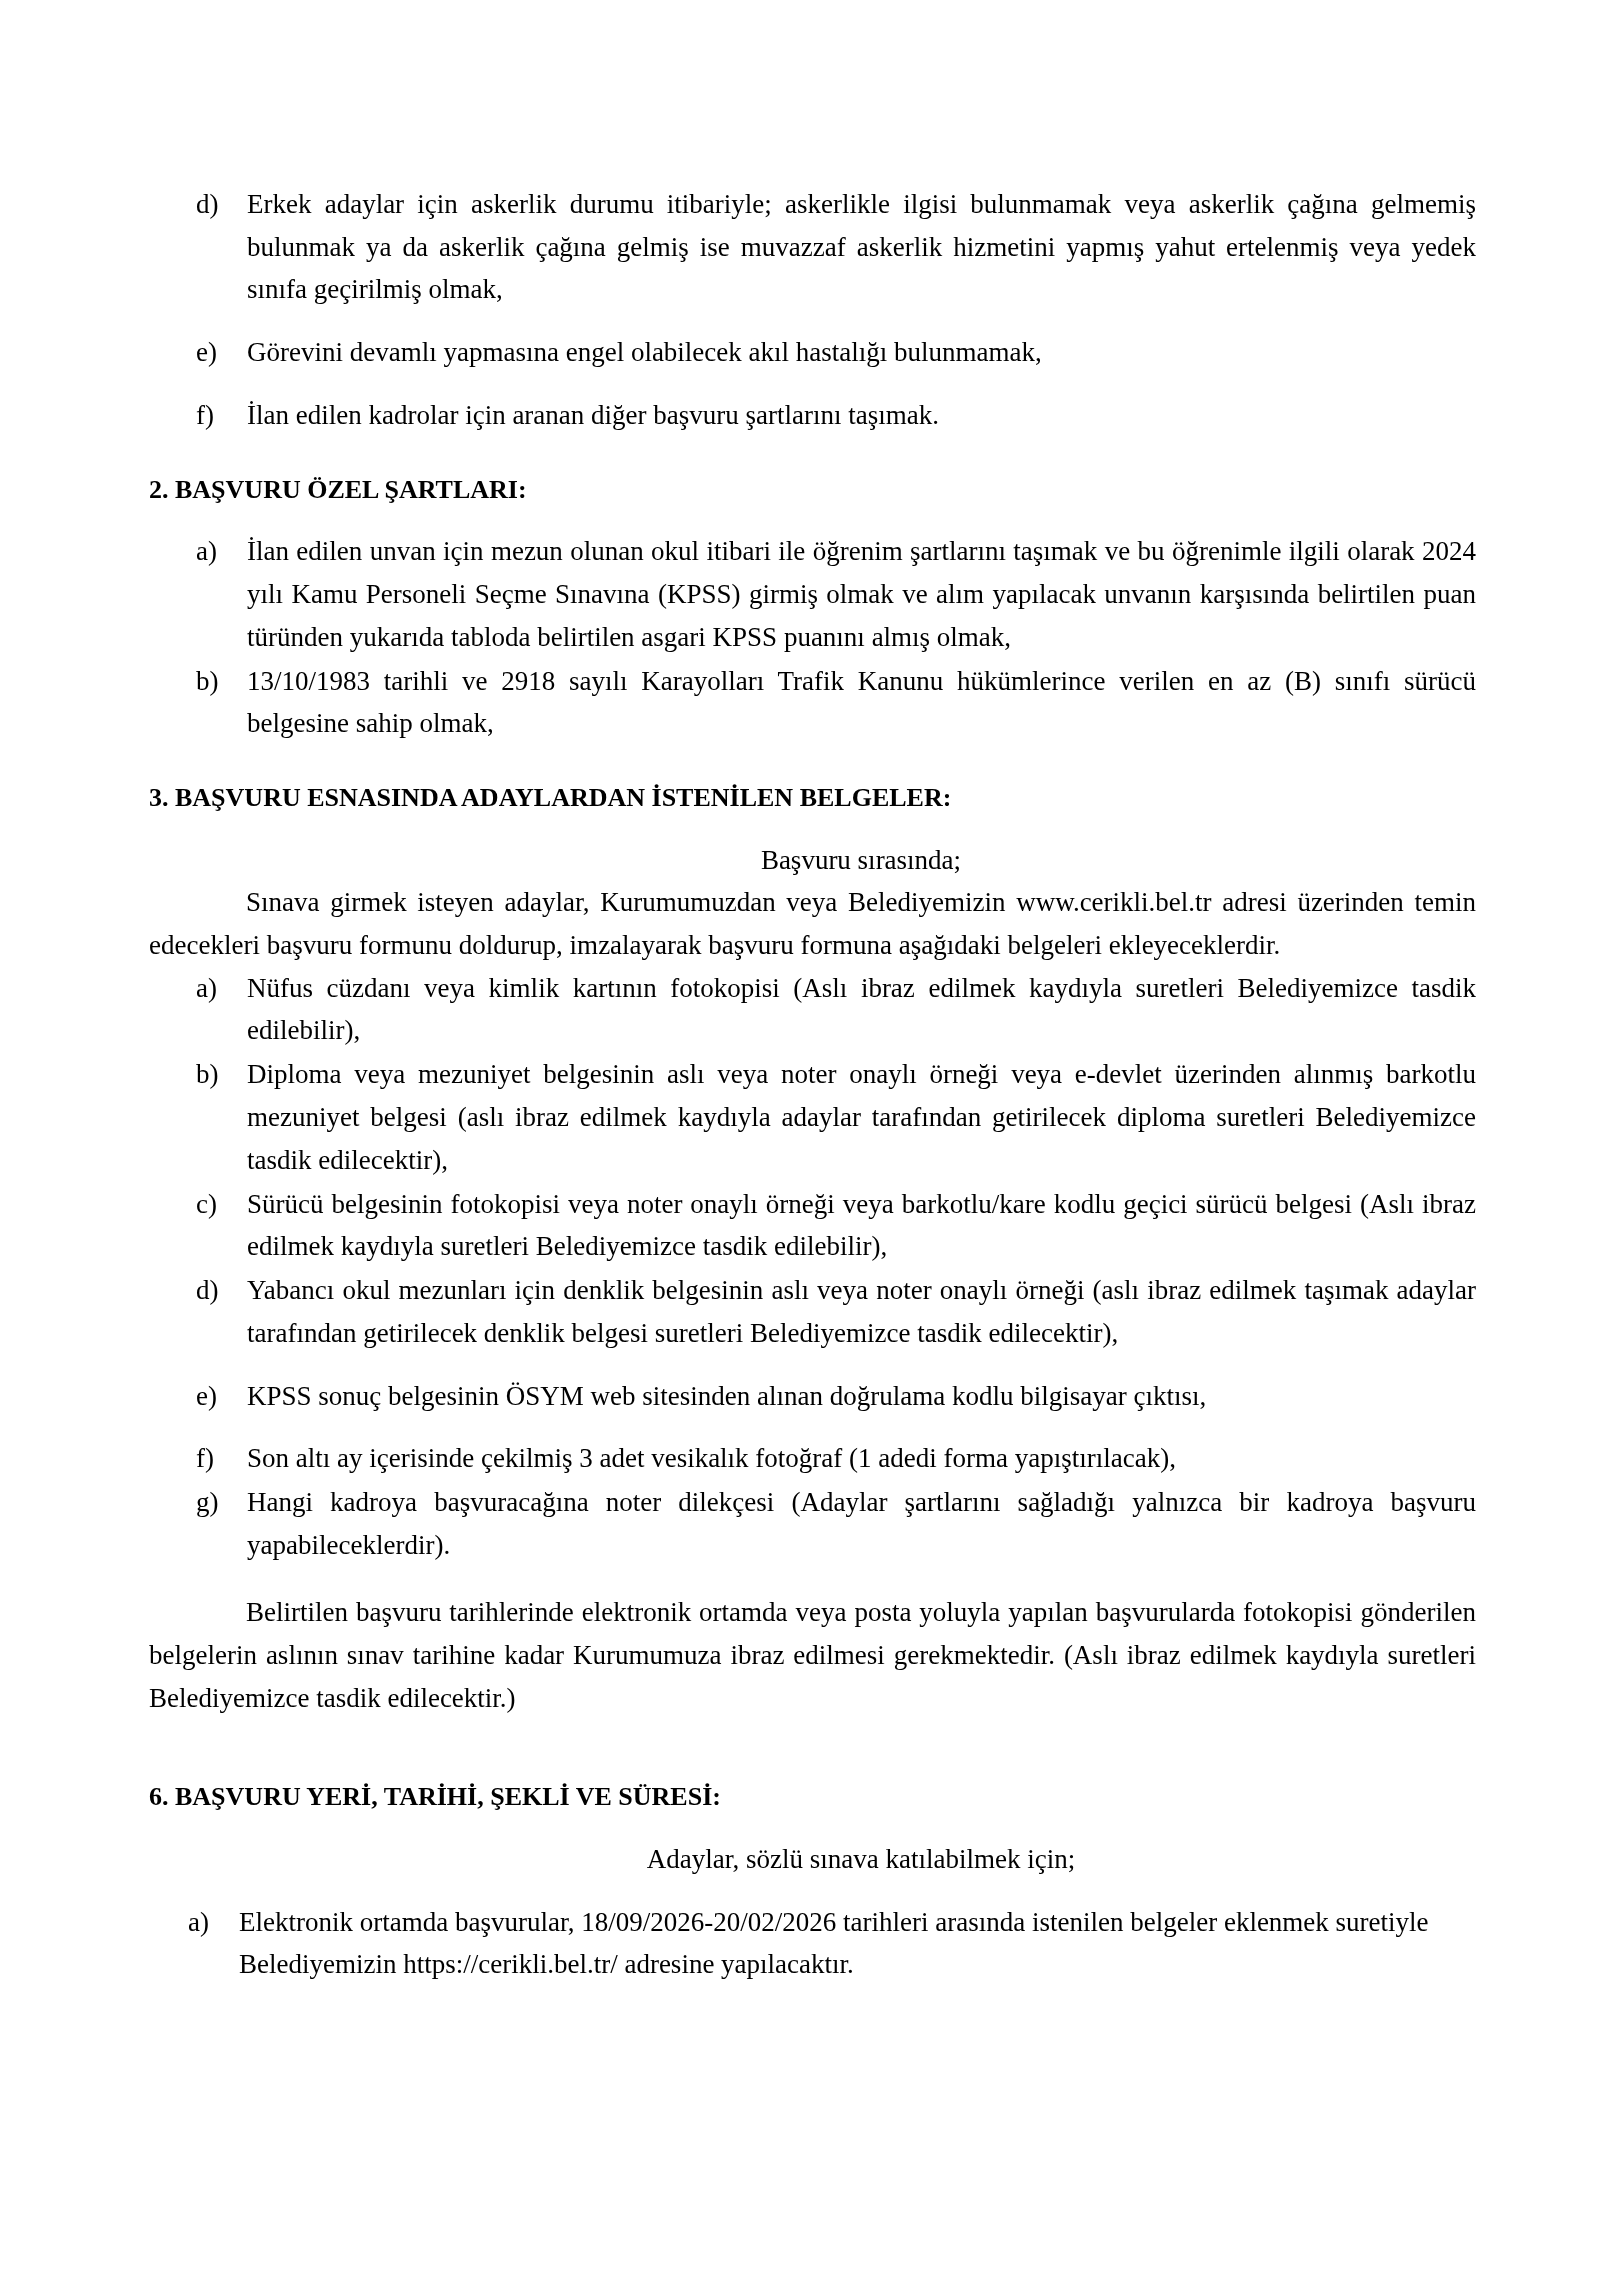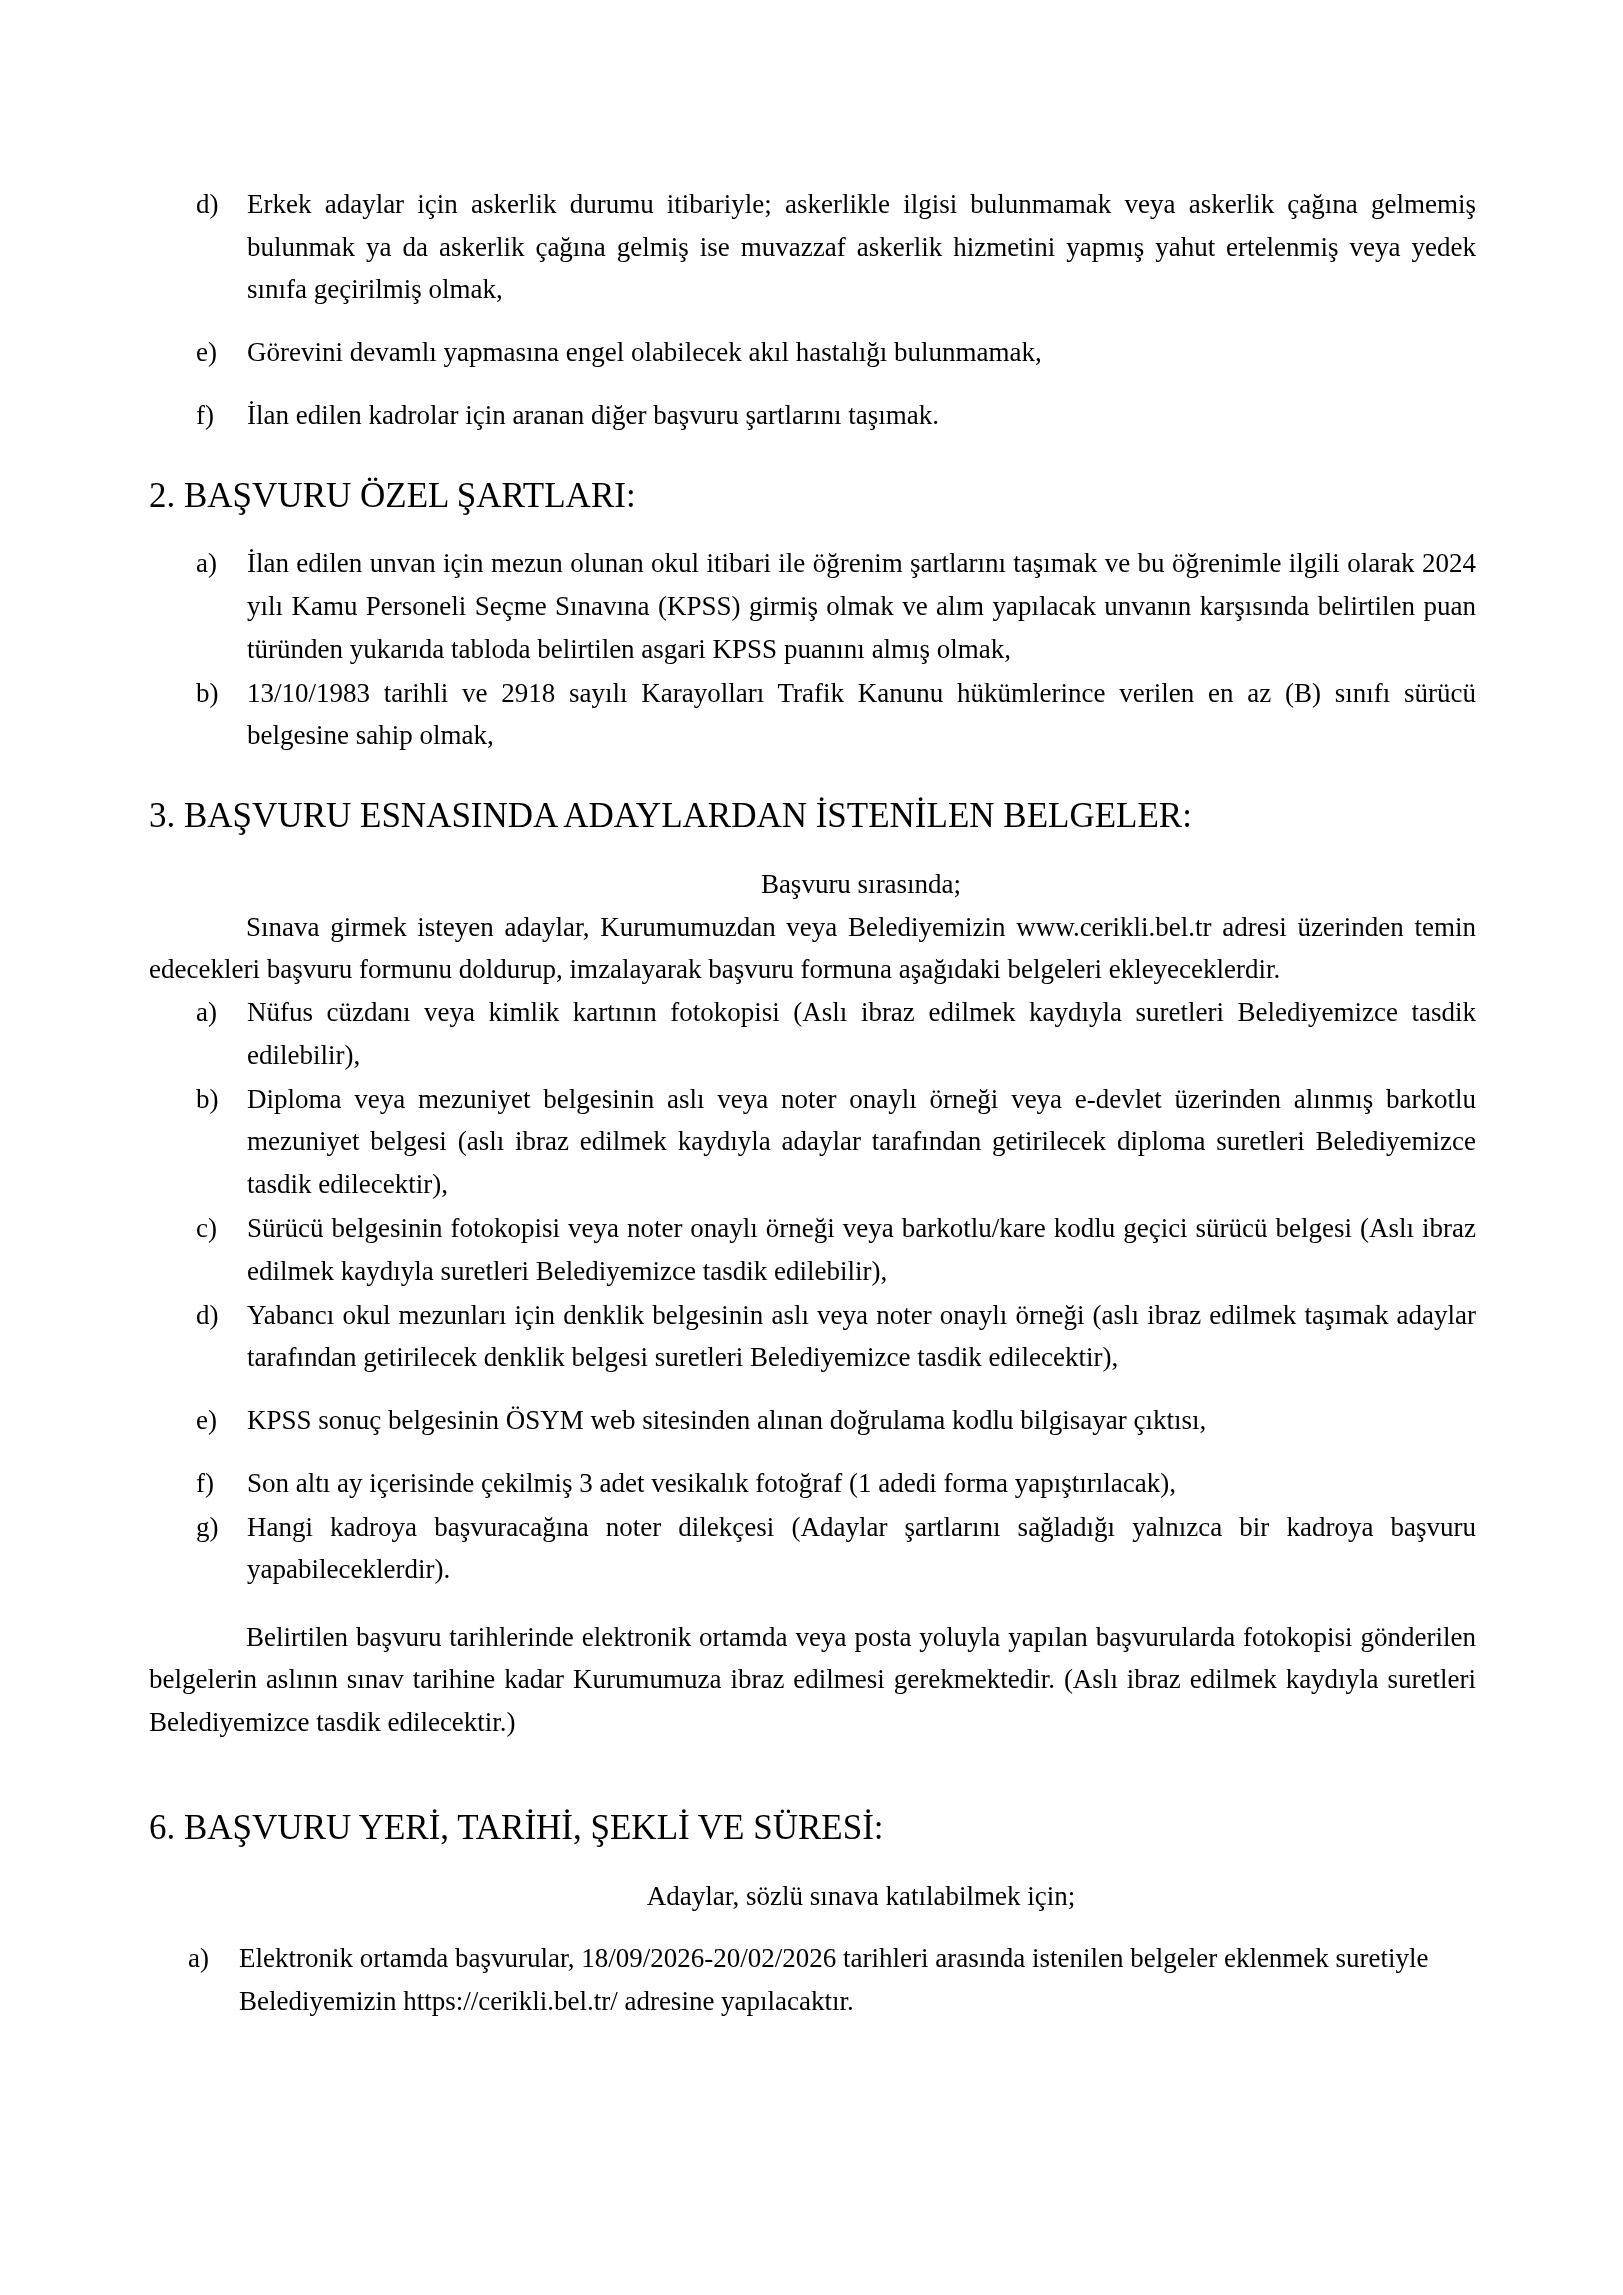--- a/index.html
+++ b/index.html
@@ -31,22 +31,22 @@
   .list li,
   .lead {
     font-size: 27px;
     line-height: 1.58;
     text-align: justify;
     text-justify: inter-word;
     margin: 0;
   }
 
   .heading {
-    font-size: 35px;
-    font-weight: normal;
+    font-size: 26px;
+    font-weight: bold;
     line-height: 1.35;
     margin: 0;
     text-align: left;
   }
 
   
   .block-gap-lg { height: 34px; }
   .block-gap-md { height: 23.6px; }
   .block-gap-xl { height: 60px; }
 

